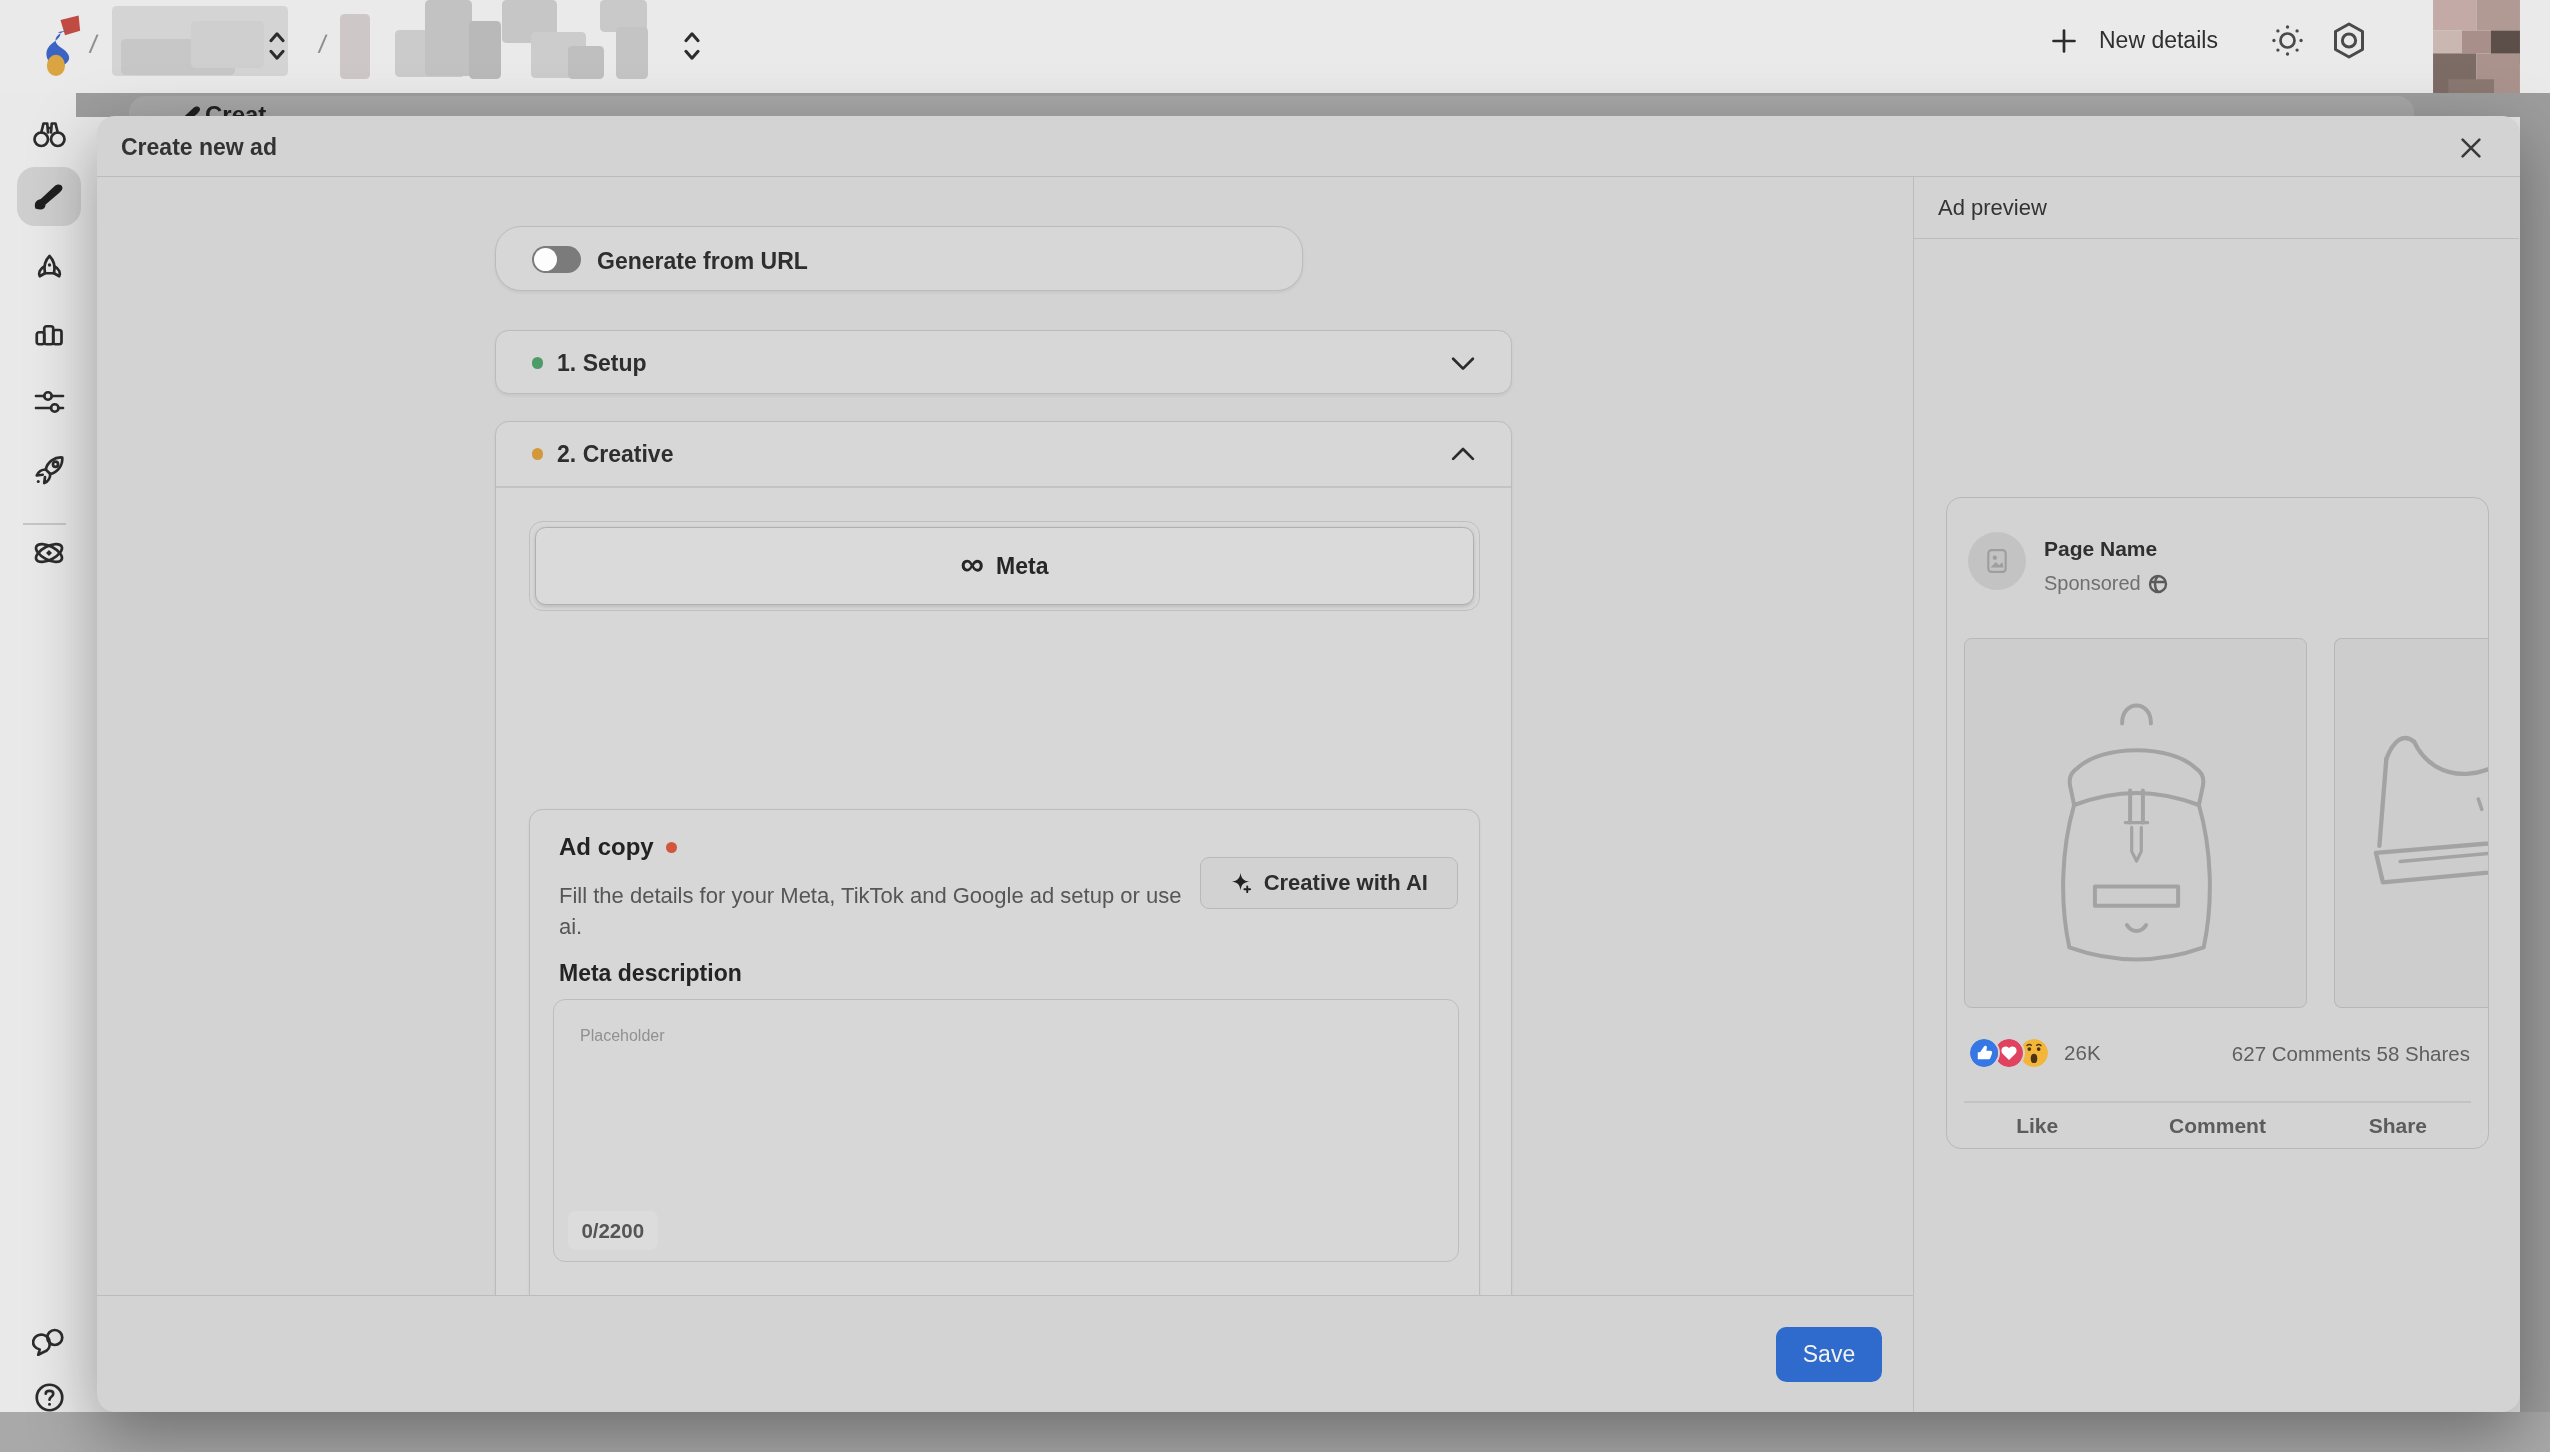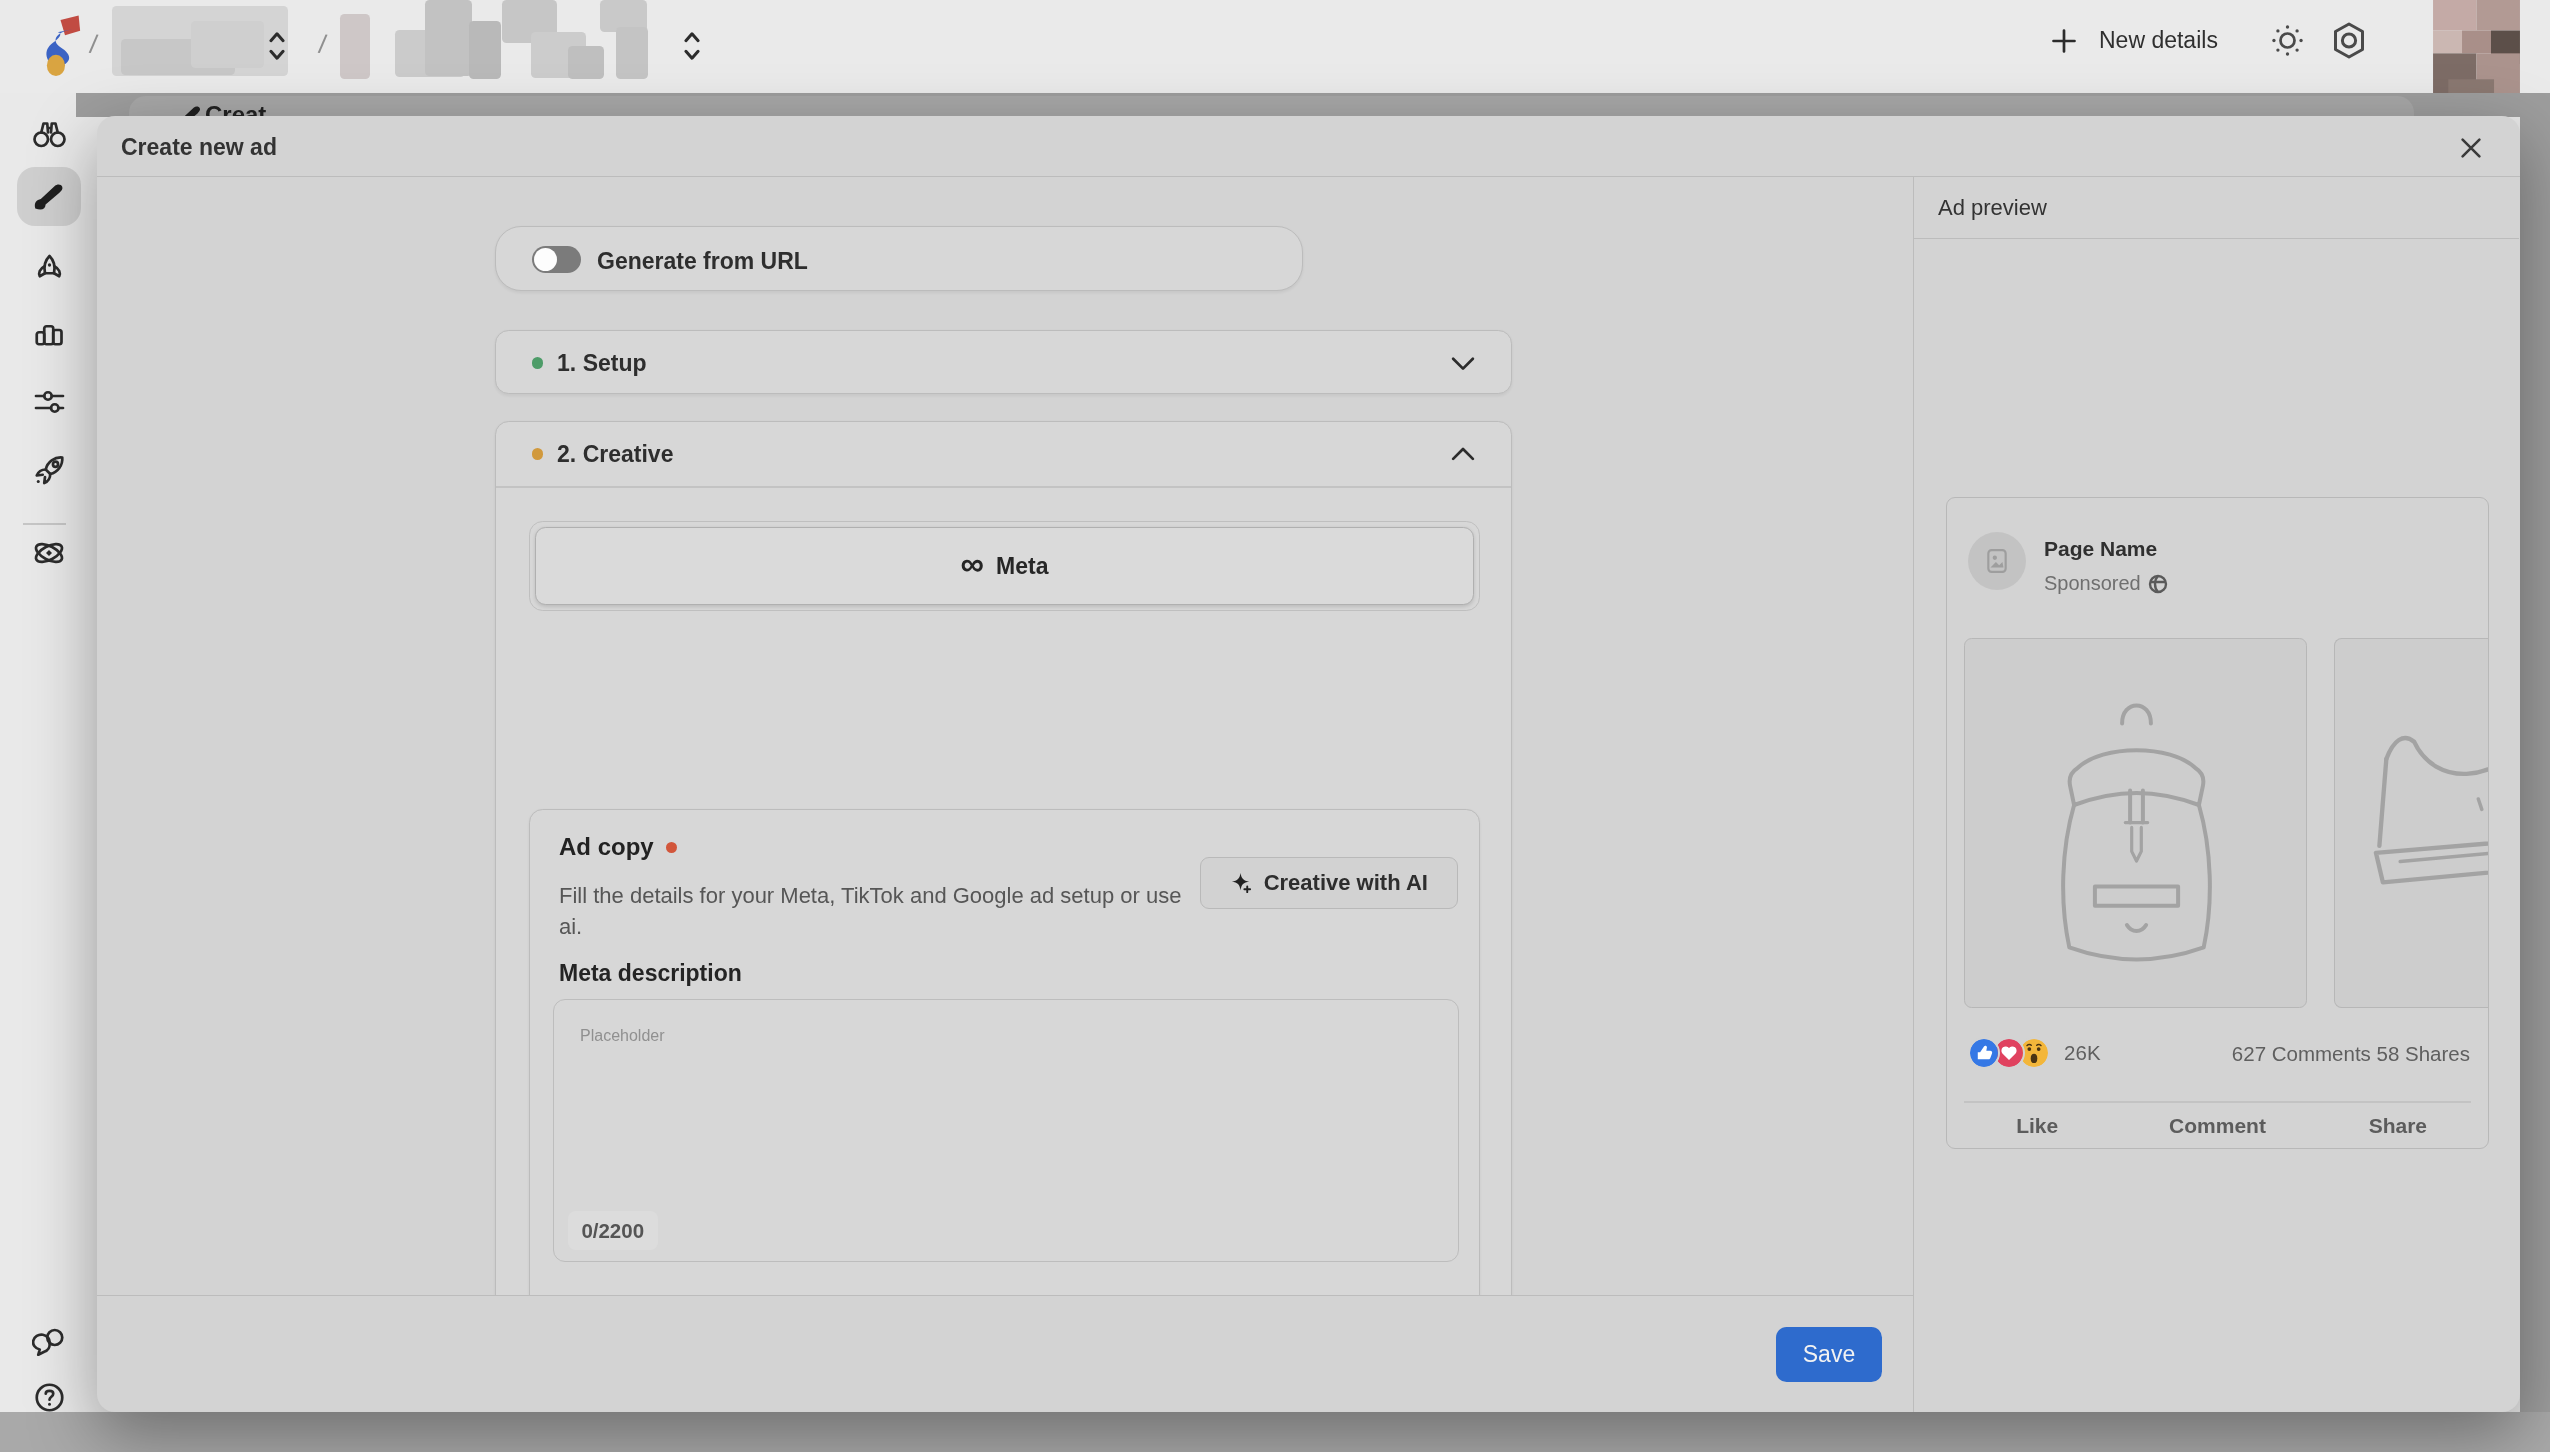--- a/index.html
+++ b/index.html
@@ -90,21 +90,21 @@
 
   
   #modal-footer { left:0; top:1179px; width:1816px; height:117px; border-top:1.5px solid #bcbcbc; }
   #save-btn { position:absolute; left:1679px; top:31px; width:106px; height:55px; background:#2e6bcd;
     border:none; border-radius:10.6px; color:#f2f2f2; font-size:23px; font-family:"Liberation Sans", sans-serif; cursor:pointer; }
 
   
   #aside { left:1816px; top:61px; width:720px; height:1235px; border-left:1.5px solid #bcbcbc; }
   #aside-header { left:0; top:0; width:605px; height:62px; border-bottom:1.5px solid #bcbcbc; display:flex; align-items:center; }
   #aside-title { margin-left:24px; font-size:22px; color:#333; }
-  #preview-card { left:32px; top:320px; width:543px; height:652px; border:1.5px solid #b8b8b8; border-radius:9px; overflow:hidden; }
+  #preview-card { left:32px; top:320px; width:543px; height:652px; border:1.5px solid #b8b8b8; border-radius:15px; overflow:hidden; }
   #pv-avatar { position:absolute; left:20.5px; top:34px; width:58px; height:58px; border-radius:50%; background:#c3c3c3;
     display:flex; align-items:center; justify-content:center; }
   #pv-pagename { position:absolute; left:97px; top:39px; font-size:21px; font-weight:bold; color:#2f2f2f; }
   #pv-sponsored-row { position:absolute; left:97px; top:74px; display:flex; align-items:center; gap:7.6px; }
   #pv-sponsored { font-size:20px; color:#6f6f6f; }
   .pv-img-card { position:absolute; top:140px; height:370px; background:#cdcdcd; border:1.5px solid #b7b7b7; border-radius:7.6px; overflow:hidden; }
   #pv-card1 { left:16.7px; width:343px; }
   #pv-card2 { left:387px; width:243px; border-right:none; border-radius:7.6px 0 0 7.6px; }
   #pv-reactions { position:absolute; left:20.5px; top:538px; height:33px; display:flex; align-items:center; }
   .react-circle { width:32px; height:32px; border-radius:50%; margin-right:-6.8px; border:2.3px solid #d3d3d3; }

